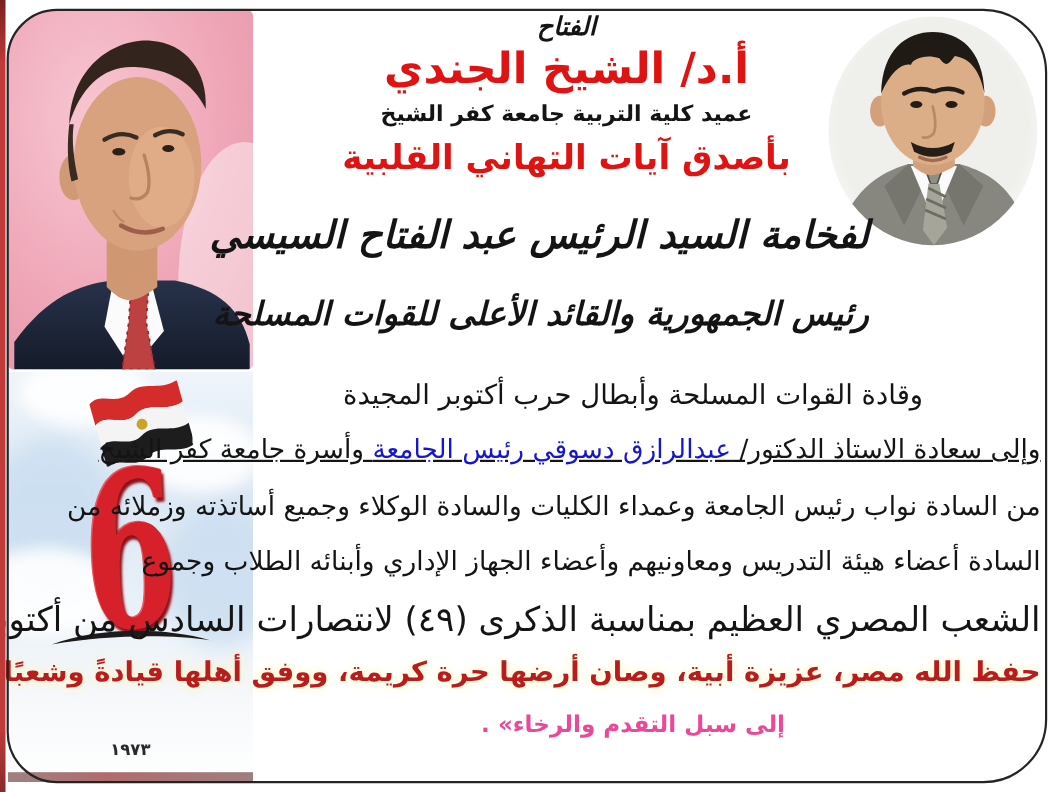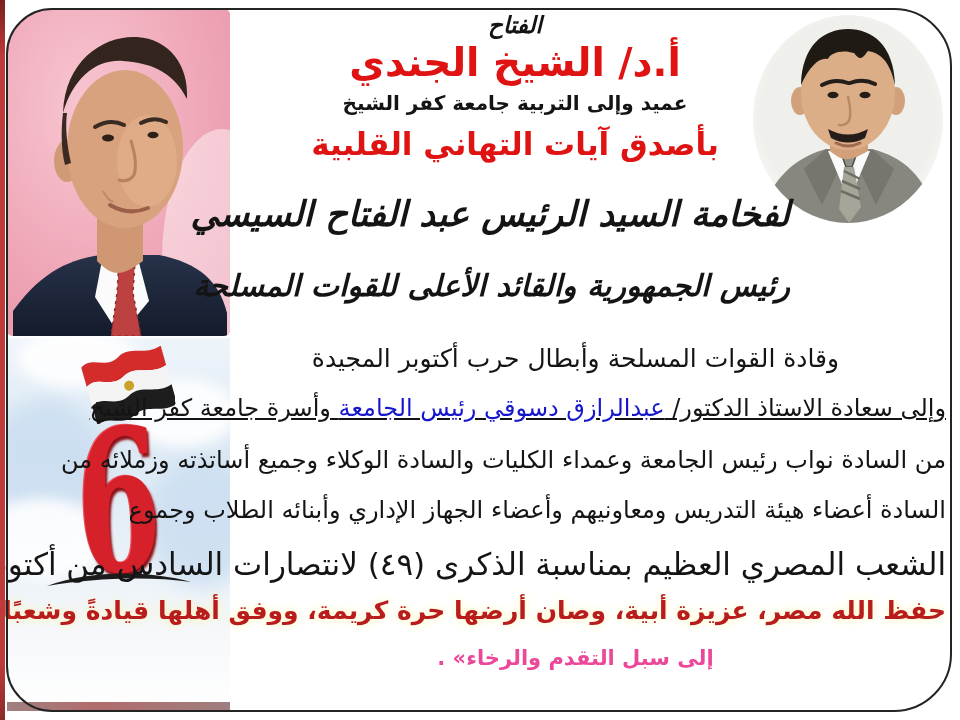--- a/index.html
+++ b/index.html
@@ -143,20 +143,21 @@
         <path d="M8,34 C20,24 32,40 46,30 C60,20 74,34 90,26 L92,46 C76,54 62,40 48,50 C34,60 22,44 10,54 Z" fill="#f4f4f4"></path>
         <path d="M10,54 C22,44 34,60 48,50 C62,40 76,54 92,46 L94,66 C78,74 64,60 50,70 C36,80 24,64 12,74 Z" fill="#1d1d1d"></path>
         <circle cx="50" cy="40" r="5" fill="#c9a227"></circle>
       </g>
     </svg>
   </div>
   <div class="big-six">6</div>
   <svg class="swoosh" viewBox="0 0 152 22">
     <path d="M4,18 C46,2 106,2 148,14 C106,8 50,10 4,18 Z" fill="#1c1c1c"></path>
   </svg>
+  <div class="october-year">١٩٧٣</div>
   <div class="panel-bottom-strip"></div>
 </div>
 
 <div class="dean-photo">
   <svg width="208" height="217" viewBox="0 0 208 217">
     <defs>
       <radialGradient id="vign" cx="50%" cy="48%" r="65%">
         <stop offset="70%" stop-color="#efefec"></stop>
         <stop offset="100%" stop-color="#ffffff"></stop>
       </radialGradient>
@@ -197,21 +198,21 @@
 
       <path d="M84,120 q20,11 40,0 l-3,9 q-17,9 -34,0 Z" fill="#241d18"></path>
 
       <path d="M92,134 q12,6 24,0" stroke="#a06a50" stroke-width="3" fill="none" stroke-linecap="round"></path>
     </g>
   </svg>
 </div>
 
 <div class="tline l-intro">الفتاح</div>
 <div class="tline l-name">أ.د/ الشيخ الجندي</div>
-<div class="tline l-dean">عميد وإلى التربية جامعة كفر الشيخ</div>
+<div class="tline l-dean">عميد كلية التربية جامعة كفر الشيخ</div>
 <div class="tline l-greet">بأصدق آيات التهاني القلبية</div>
 <div class="tline l-script1">لفخامة السيد الرئيس عبد الفتاح السيسي</div>
 <div class="tline l-script2">رئيس الجمهورية والقائد الأعلى للقوات المسلحة</div>
 <div class="tline l-body1 wide">وقادة القوات المسلحة وأبطال حرب أكتوبر المجيدة</div>
 <div class="tline l-body2 wide">
   <span>وإلى سعادة الاستاذ الدكتور/ </span><span class="hl-blue">عبدالرازق دسوقي رئيس الجامعة</span><span> وأسرة جامعة كفر الشيخ</span>
 </div>
 <div class="tline l-body3 wide">من السادة نواب رئيس الجامعة وعمداء الكليات والسادة الوكلاء وجميع أساتذته وزملائه من</div>
 <div class="tline l-body4 wide">السادة أعضاء هيئة التدريس ومعاونيهم وأعضاء الجهاز الإداري وأبنائه الطلاب وجموع</div>
 <div class="tline l-body5 wide">الشعب المصري العظيم بمناسبة الذكرى (٤٩) لانتصارات السادس من أكتوبر</div>

